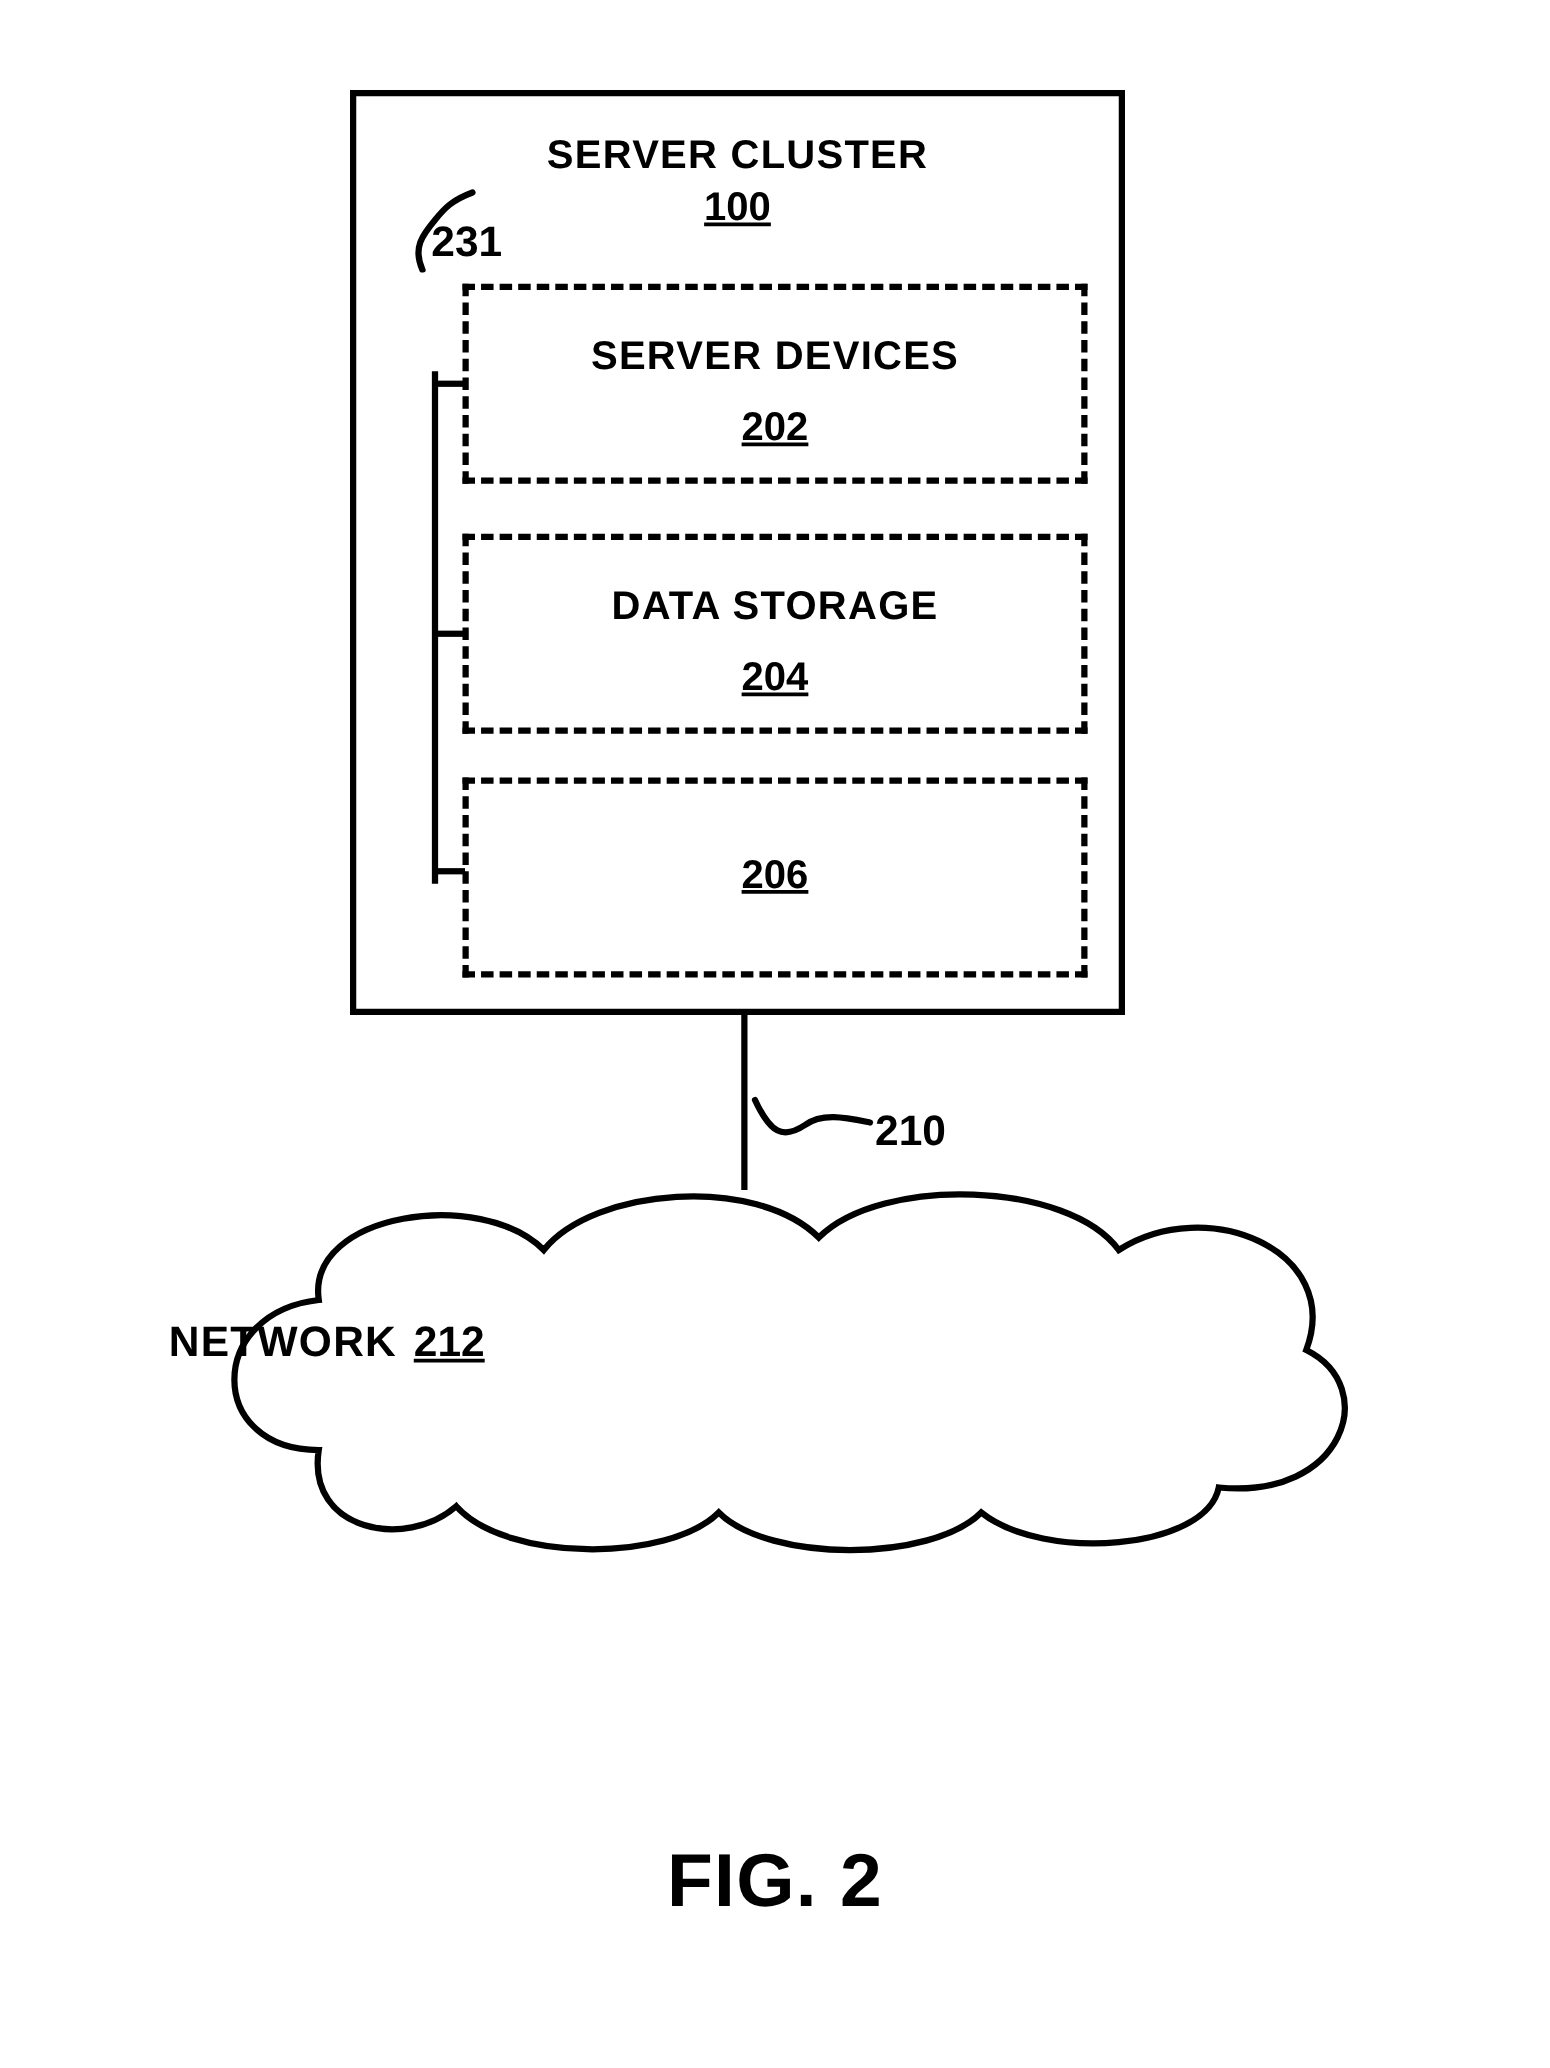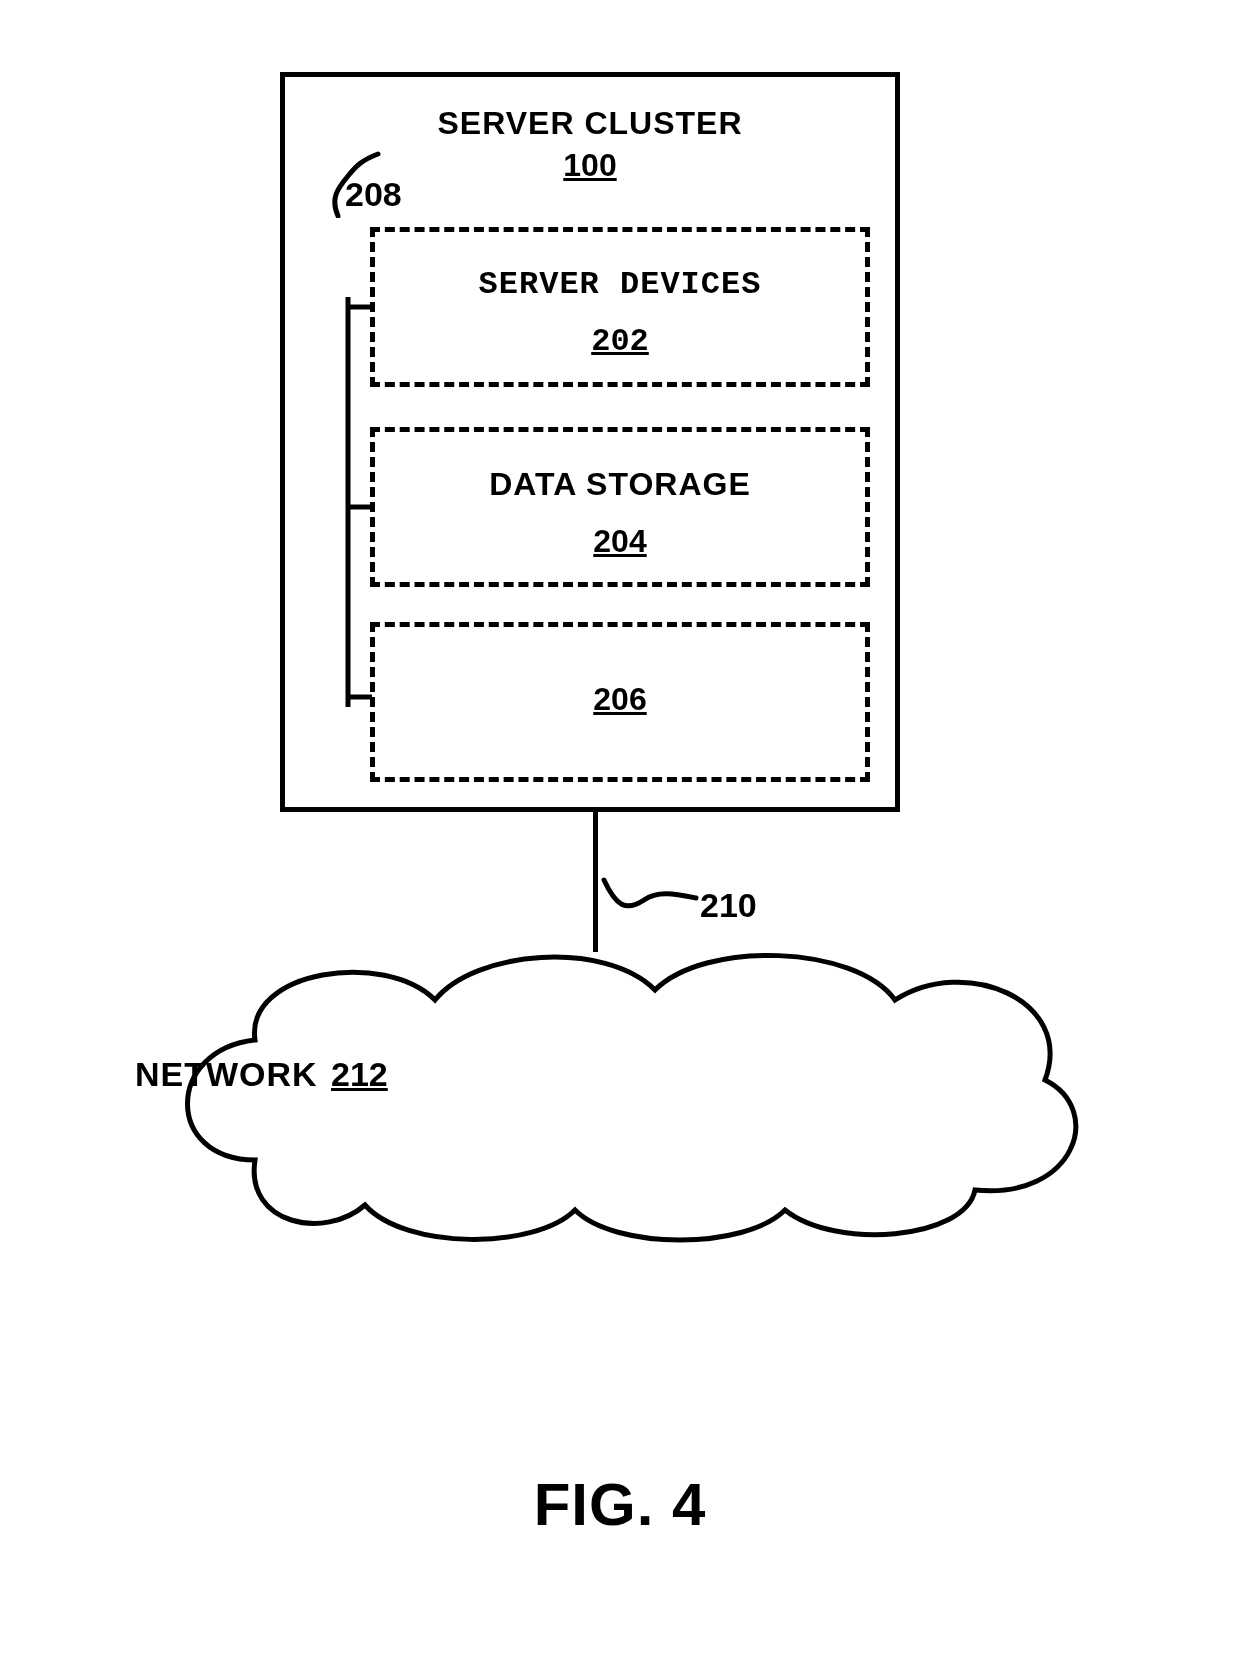--- a/index.html
+++ b/index.html
@@ -56,21 +56,21 @@
       font-weight: 700;
       font-size: 32px;
       letter-spacing: 1px;
     }
     .dashed-box .dr {
       font-weight: 700;
       font-size: 32px;
       text-decoration: underline;
       margin-top: 20px;
     }
-    #box-server-devices { top: 150px; font-family: Liberation Mono, monospace; }
+    #box-server-devices { top: 150px; }
     #box-data-storage   { top: 350px; }
     #box-routers        { top: 545px; }
 
     
     .bus-svg {
       position: absolute;
       left: 55px;
       top: 220px;
       width: 40px;
       height: 410px;
@@ -185,21 +185,21 @@
       <div class="dr">204</div>
     </div>
     <div id="box-routers" class="dashed-box">
       <div class="dr">206</div>
     </div>
   </div>
 
   <svg class="lead-208" viewBox="0 0 90 70">
     <path d="M38 68 C 30 50, 38 40, 48 28 C 56 18, 62 12, 78 6" stroke="#000" stroke-width="5" fill="none" stroke-linecap="round"></path>
   </svg>
-  <div class="label-208">208</div>
+  <div class="label-208">231</div>
 
   <div class="link-210">
     <div class="vline"></div>
   </div>
   <svg class="lead-210" viewBox="0 0 100 60">
     <path d="M4 10 C 16 36, 26 42, 44 30 C 58 20, 76 24, 96 28" stroke="#000" stroke-width="5" fill="none" stroke-linecap="round"></path>
   </svg>
   <div class="label-210">210</div>
 
   <svg class="cloud-svg" viewBox="0 0 970 330">
@@ -216,15 +216,15 @@
       C 400 320, 270 320, 230 275
       C 190 310, 110 295, 120 230
       Z" fill="#fff" stroke="#000" stroke-width="5"></path>
   </svg>
   <div class="cloud-label-wrap">
     <span class="cloud-label">NETWORK</span>
     <span>&nbsp;</span>
     <span class="cloud-ref">212</span>
   </div>
 
-  <div class="fig-caption">FIG. 4</div>
+  <div class="fig-caption">FIG. 2</div>
 
 </div>
 
 </body></html>

